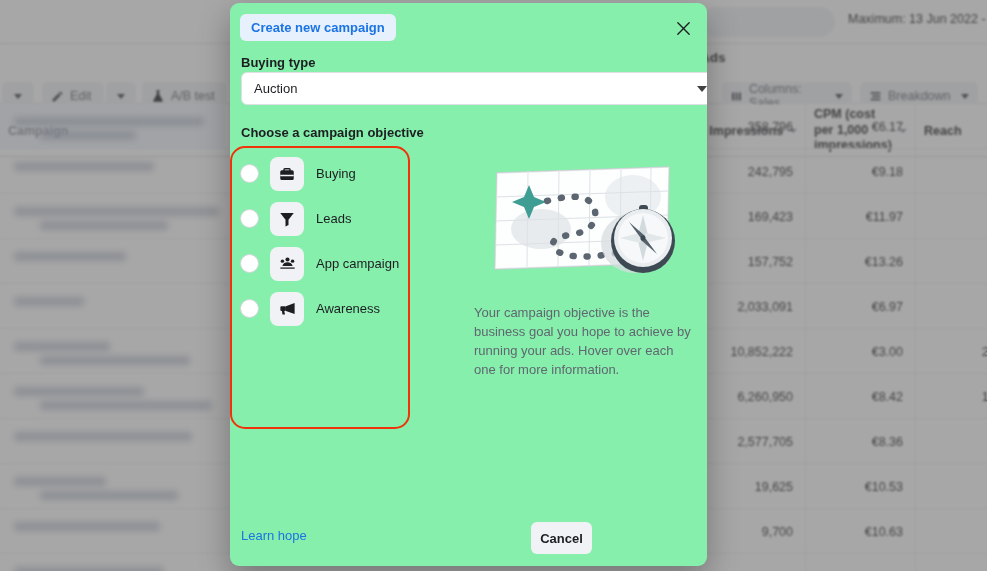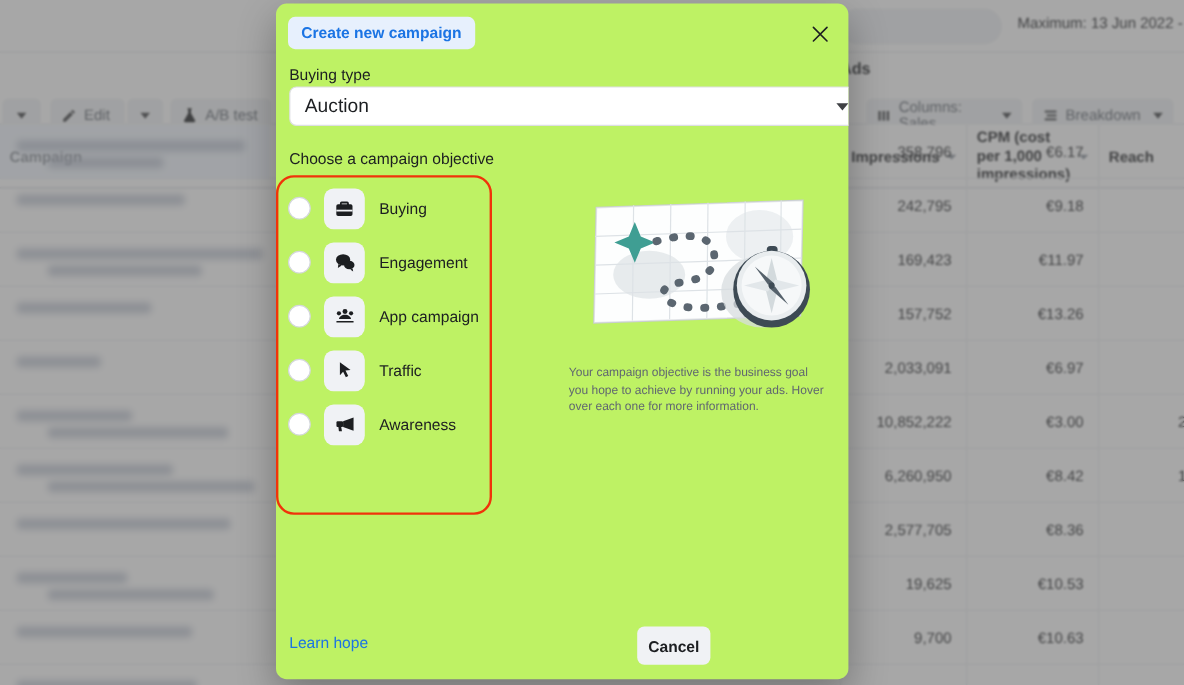--- a/index.html
+++ b/index.html
@@ -109,21 +109,21 @@
   .dim {
     position: absolute; inset: 0;
     background: rgba(94,94,94,0.55);
     backdrop-filter: blur(1px);
   }
 
   
   .modal {
     position: absolute;
     left: 230px; top: 3px; width: 477px; height: 563px;
-    background: #bef264;
+    background: #86efac;
     border-radius: 9px;
     box-shadow: 0 12px 32px rgba(0,0,0,.30);
     overflow: hidden;
   }
   .modal-head { position: relative; height: 44px; }
   .tab {
     position: absolute; top: 11px; height: 27px;
     display: flex; align-items: center; padding: 0 11px;
     font-size: 13px; border-radius: 6px;
   }
@@ -132,28 +132,28 @@
   }
   .tab.inactive { left: 143px; color: #1c1e21; }
   .close-btn {
     position: absolute; top: 12px; right: 11px;
     width: 26px; height: 26px; border-radius: 50%;
     display: flex; align-items: center; justify-content: center;
   }
 
   .modal-body { position: absolute; top: 44px; left: 0; right: 0; bottom: 56px; }
   .field-label {
-    position: absolute; left: 11px; font-size: 13px; font-weight: normal; color: #1c1e21;
+    position: absolute; left: 11px; font-size: 13px; font-weight: bold; color: #1c1e21;
   }
   .lbl-buying { top: 8px; }
   .select-box {
     position: absolute; top: 25px; left: 11px; width: 480px; height: 33px;
     border: 1px solid #dddfe2; border-radius: 6px; background: #fff;
     display: flex; align-items: center; padding: 0 12px;
-    font-size: 16px; color: #1c1e21;
+    font-size: 13px; color: #1c1e21;
   }
   .select-box .caret-dn {
     position: absolute; right: 13px;
     width: 0; height: 0; border-left: 5px solid transparent;
     border-right: 5px solid transparent; border-top: 6px solid #3f4144;
   }
   .lbl-objective { top: 78px; }
 
   
   .hilite {
@@ -181,21 +181,21 @@
   .obj-label {
     position: absolute; left: 84px;
     font-size: 13px; color: #1c1e21;
   }
 
   
   .illus-wrap { position: absolute; top: 110px; left: 240px; width: 225px; }
   .illus { width: 200px; height: 125px; margin: 0 auto; display:block; }
   .desc {
     margin-top: 22px; padding: 0 4px 0 4px;
-    font-size: 10px; line-height: 1.46; color: #606770;
+    font-size: 13px; line-height: 1.46; color: #606770;
   }
 
   .modal-foot {
     position: absolute; bottom: 0; left: 0; right: 0; height: 56px;
   }
   .learn-more {
     position: absolute; left: 11px; top: 18px;
     font-size: 13px; color: #1b74e4;
   }
   .btn {
@@ -380,50 +380,38 @@
             <svg width="18" height="18" viewBox="0 0 24 24">
               <path d="M9 4h6a2 2 0 0 1 2 2v1h2a2 2 0 0 1 2 2v9a2 2 0 0 1-2 2H5a2 2 0 0 1-2-2V9a2 2 0 0 1 2-2h2V6a2 2 0 0 1 2-2zm0 3h6V6H9v1z" fill="#1c1e21"></path>
               <rect x="3" y="13" width="18" height="2" fill="#f0f2f5"></rect>
             </svg>
           </div>
           <div class="obj-label">Buying</div>
         </div>
         <div class="obj-row">
           <div class="radio"></div>
           <div class="obj-icon">
-            <svg width="19" height="19" viewBox="0 0 24 24">
-              <ellipse cx="10" cy="9.5" rx="7.5" ry="6" fill="#1c1e21"></ellipse>
-              <path d="M5 14l-.5 4 4-2.5z" fill="#1c1e21"></path>
-              <ellipse cx="16.5" cy="15" rx="5.5" ry="4.5" fill="#1c1e21"></ellipse>
-              <path d="M20 18.5l.6 3.2-3-2z" fill="#1c1e21"></path>
+            <svg width="18" height="18" viewBox="0 0 24 24">
+              <path d="M3 4h18l-7 9v7l-4 2v-9L3 4z" fill="#1c1e21"></path>
             </svg>
           </div>
-          <div class="obj-label">Engagement</div>
+          <div class="obj-label">Leads</div>
         </div>
         <div class="obj-row">
           <div class="radio"></div>
           <div class="obj-icon">
             <svg width="19" height="19" viewBox="0 0 24 24">
               <circle cx="12" cy="7" r="2.6" fill="#1c1e21"></circle>
               <circle cx="5.6" cy="9" r="2.2" fill="#1c1e21"></circle>
               <circle cx="18.4" cy="9" r="2.2" fill="#1c1e21"></circle>
               <path d="M12 10.5c3.4 0 6 2 6.4 4.5H5.6C6 12.5 8.6 10.5 12 10.5z" fill="#1c1e21"></path>
               <path d="M3 17h18v1.6H3z" fill="#1c1e21"></path>
             </svg>
           </div>
           <div class="obj-label">App campaign</div>
-        </div>
-        <div class="obj-row">
-          <div class="radio"></div>
-          <div class="obj-icon">
-            <svg width="17" height="17" viewBox="0 0 24 24">
-              <path d="M6 2.5l12.5 9.3-5.9.6 3.2 6.5-2.8 1.4-3.2-6.5-3.8 4.2z" fill="#1c1e21"></path>
-            </svg>
-          </div>
-          <div class="obj-label">Traffic</div>
         </div>
         <div class="obj-row">
           <div class="radio"></div>
           <div class="obj-icon">
             <svg width="19" height="19" viewBox="0 0 24 24">
               <path d="M21 5v14l-11-4V9z" fill="#1c1e21"></path>
               <rect x="3" y="9" width="7" height="6" rx="1.2" fill="#1c1e21"></rect>
               <path d="M5 15h3l.8 4.5H5.6z" fill="#1c1e21"></path>
             </svg>
           </div>

